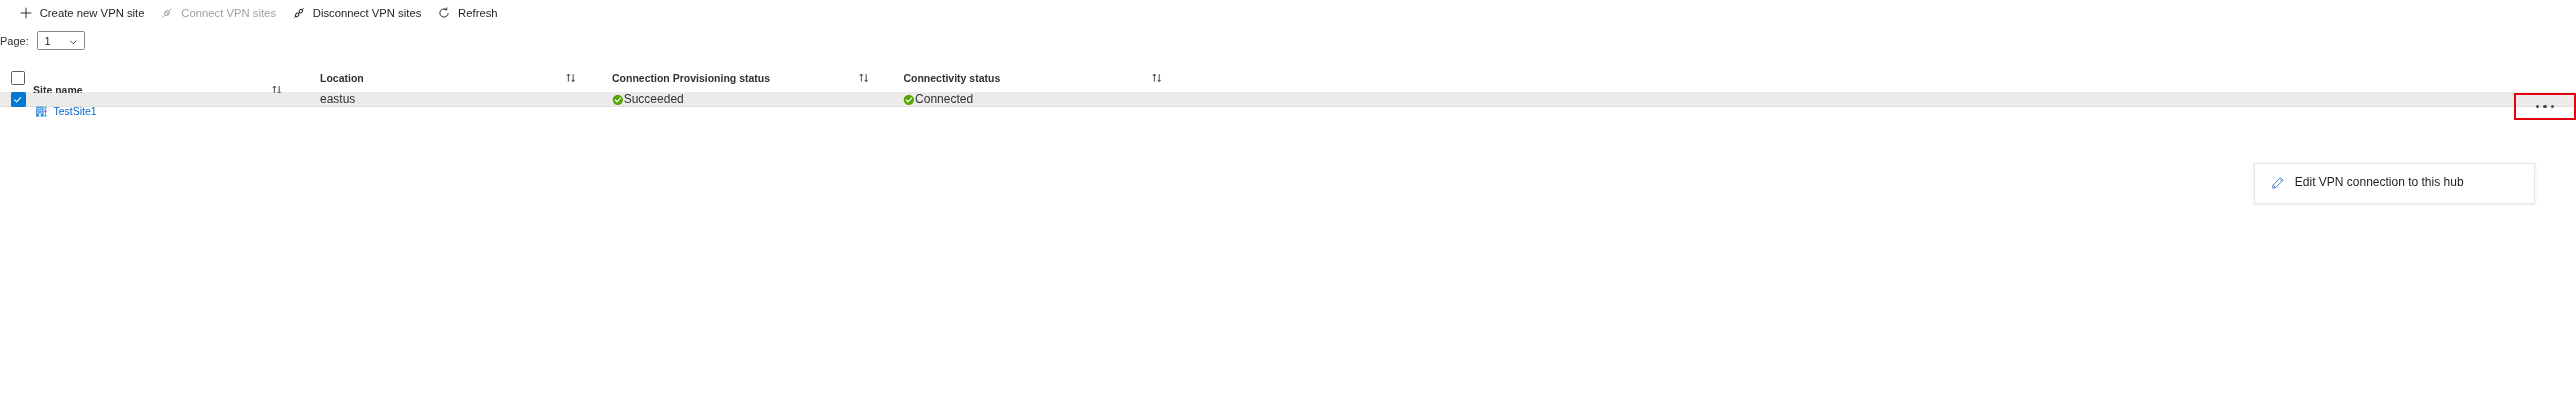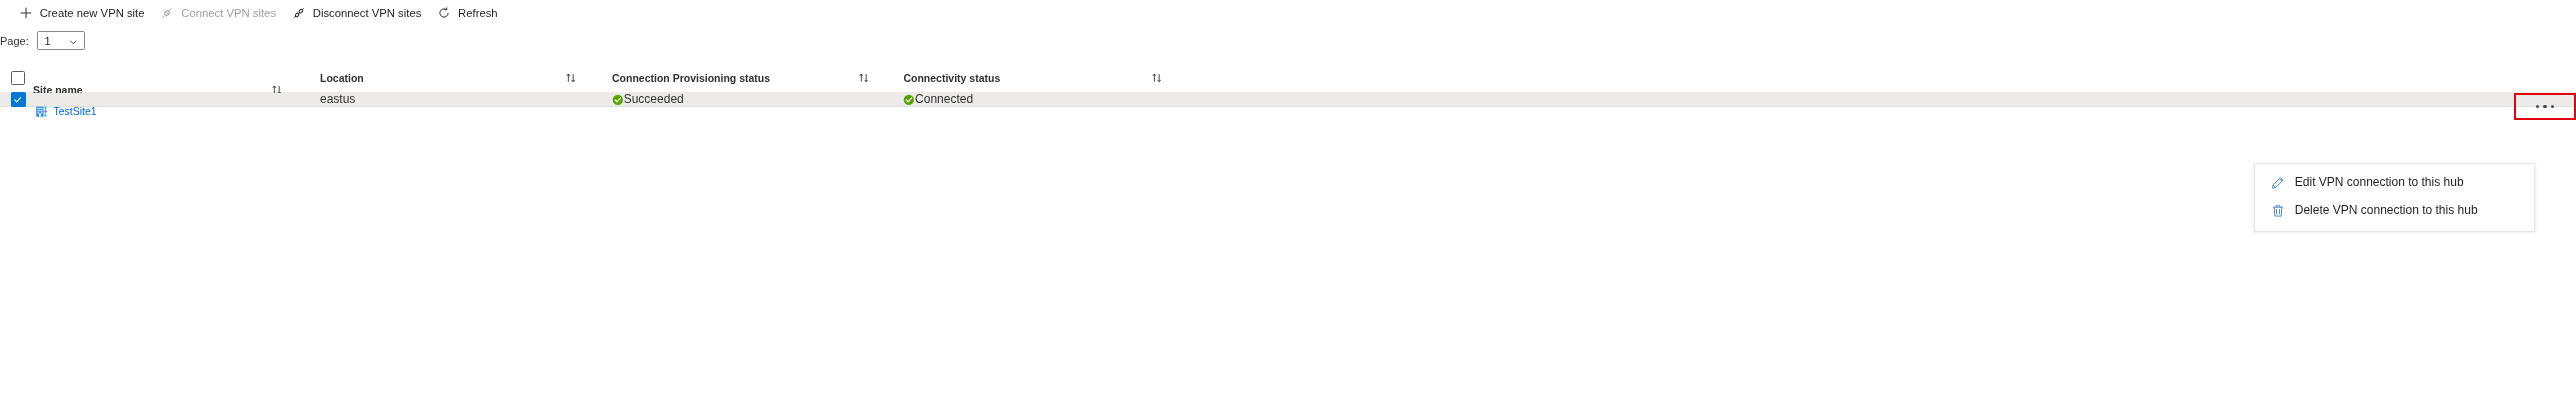--- a/index.html
+++ b/index.html
@@ -445,27 +445,16 @@
     <span class="ctx-ico">
       <svg width="14" height="14" viewBox="0 0 18 18" fill="none" stroke="#3a7ebf" stroke-width="1.15" stroke-linejoin="round">
         <path d="M12.2 1.9 15.6 5.3 6.0 14.9 2.0 15.6 2.7 11.6z"></path>
         <path d="M10.9 3.2 14.3 6.6"></path>
         <path d="M2.7 11.6 6.0 14.9"></path>
       </svg>
     </span>
     <span class="ctx-label">Edit VPN connection to this hub</span>
   </div>
 
-  <div class="ctxitem">
-    <span class="ctx-ico">
-      <svg width="14" height="14" viewBox="0 0 18 18" fill="none" stroke="#3a7ebf" stroke-width="1.15" stroke-linejoin="round">
-        <path d="M2.6 4.1h12.8"></path>
-        <path d="M6.4 4.1V2.4h5.2v1.7"></path>
-        <path d="M4.1 4.1 4.9 15.5h8.2l0.8-11.4"></path>
-        <path d="M7.1 6.6v6.6M10.9 6.6v6.6"></path>
-      </svg>
-    </span>
-    <span class="ctx-label">Delete VPN connection to this hub</span>
-  </div>
 
 
 </div>
 
 
 </body></html>

